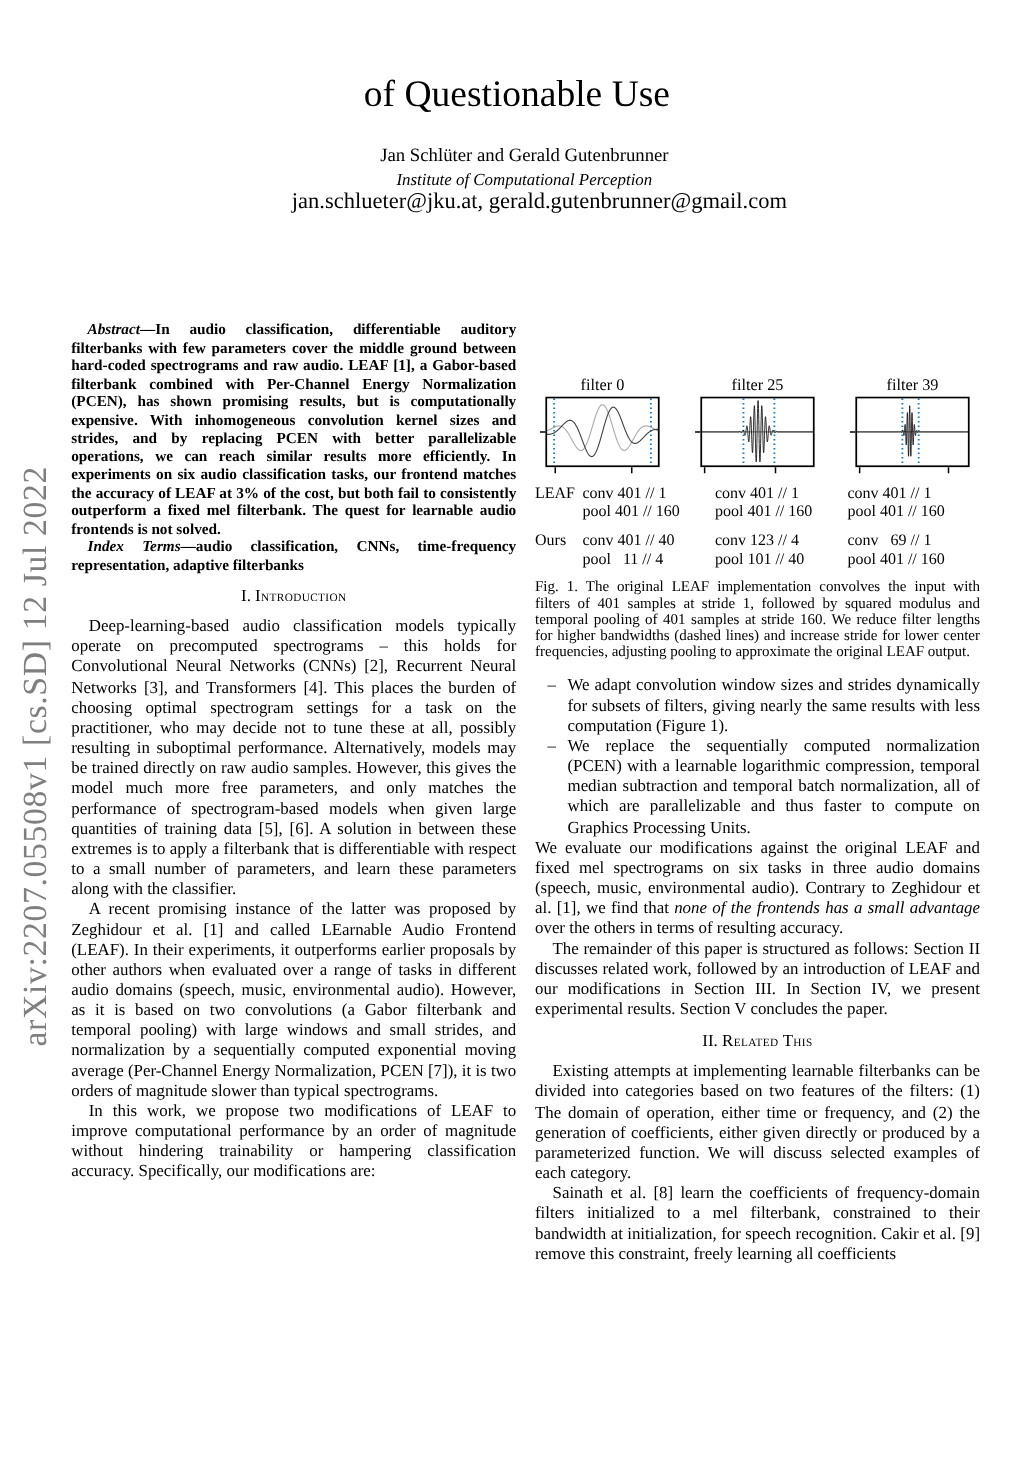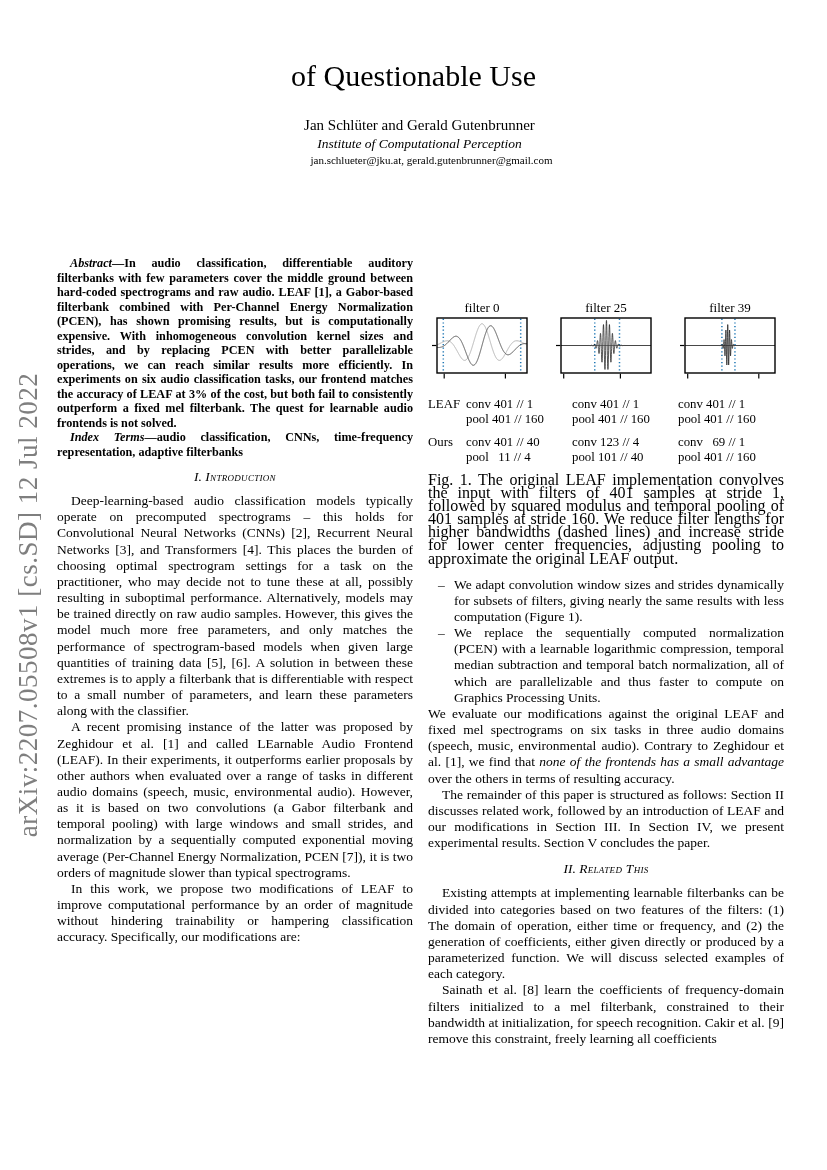--- a/index.html
+++ b/index.html
@@ -30,21 +30,21 @@
     line-height:39px;
   }
   .authors{
     margin-top:22px;
     text-align:center;
     line-height:17.5px;
     padding-left:12px;
   }
   .author-names{font-size:15px;}
   .affil{font-style:italic;font-size:13.5px;}
-  .email{font-size:11px;margin-left:24px;}
+  .email{font-size:18px;margin-left:24px;}
   
   .cols{
     position:absolute;
     top:256px;left:57px;
     width:727px;
     display:flex;
     gap:15px;
   }
   .col{width:356px;}
   
@@ -59,50 +59,49 @@
   .index-terms{margin-top:1px;}
   
   .body-text{font-size:13.5px;line-height:16.15px;}
   .body-text p{margin:0;text-indent:14px;text-align:justify;}
   .body-text p.noindent{text-indent:0;}
   .sec-heading{
     text-align:center;
     font-size:13.5px;
     margin:10px 0 8px;
     text-indent:0 !important;
-    font-style:italic;
   }
   .sc{font-variant:small-caps;letter-spacing:0.3px;}
   
   .bullets{margin:0 0 0 10px;}
   .bullet{display:flex;}
   .bullet .dash{flex:none;width:16px;}
   .bullet .btext{flex:1;text-align:justify;}
   
   .figure{margin-bottom:12px;}
   .panels{display:flex;justify-content:space-between;padding:0 2px;margin-top:44px;}
   .panel{width:104px;}
   .panel-title{
     text-align:center;
     font-size:13px;
     line-height:15px;
     margin-bottom:2px;
   }
   .panel svg{display:block;}
   .fig-table{
-    margin-top:16px;
+    margin-top:6px;
     font-size:12.8px;
     line-height:15px;
   }
   .fig-row{display:flex;margin-bottom:8px;}
   .fig-row-label{flex:none;width:38px;}
   .fig-cell{flex:none;width:106px;white-space:pre;}
   .fig-caption{
     margin-top:8px;
-    font-size:16px;
+    font-size:12px;
     line-height:13.1px;
     text-align:justify;
   }
   em.it{font-style:italic;}
 </style>
 </head>
 <body>
 
 <div class="page">
 

